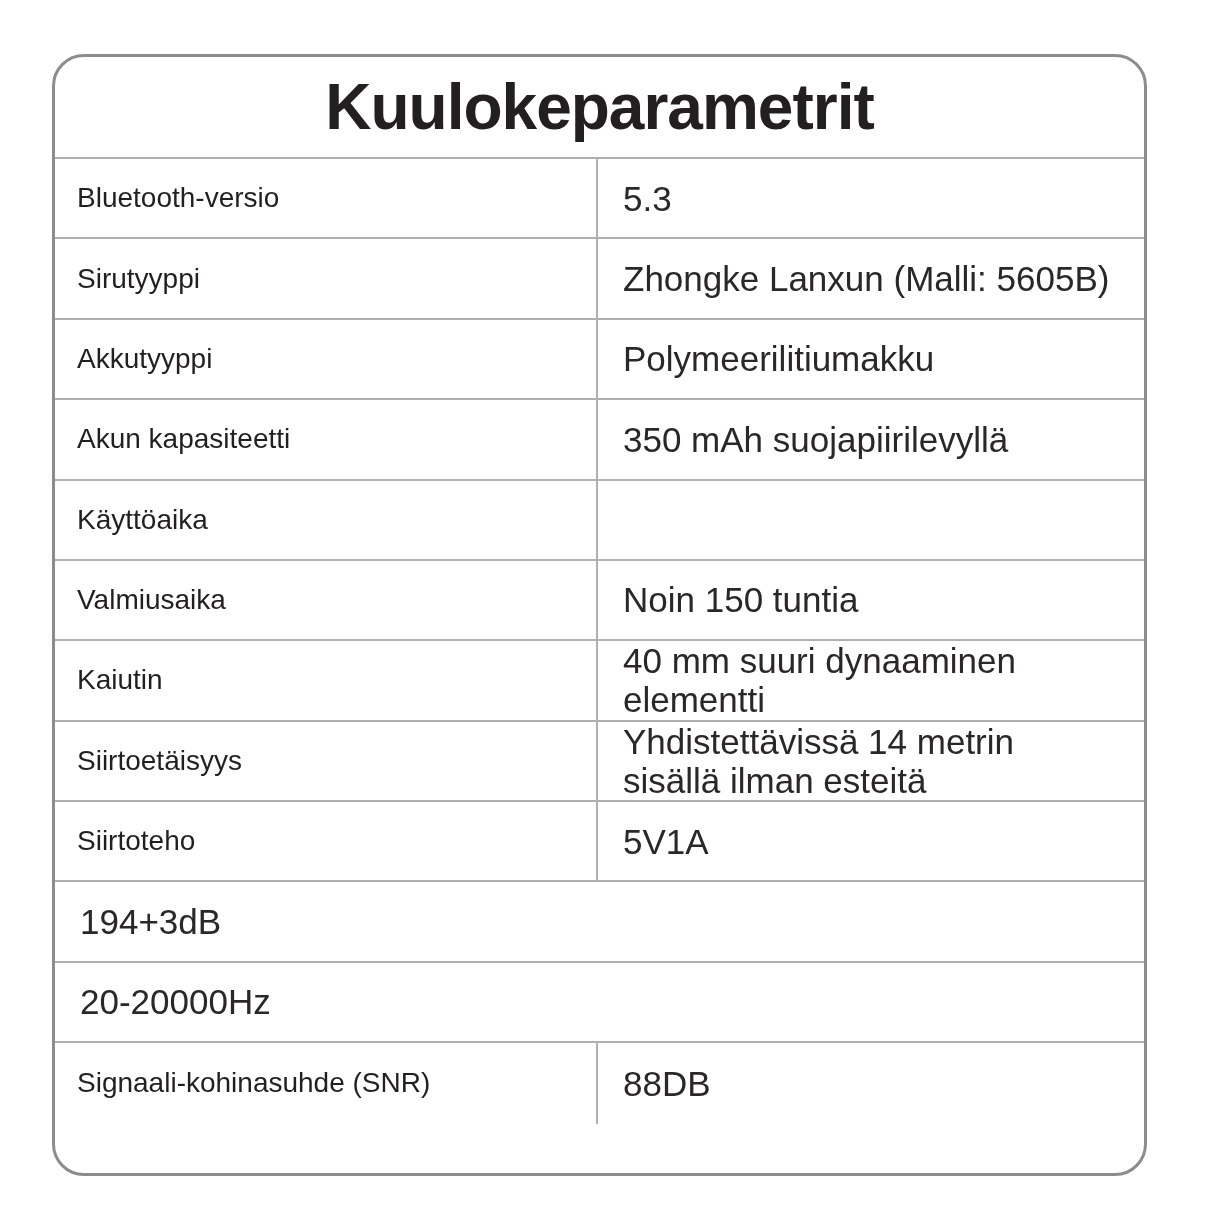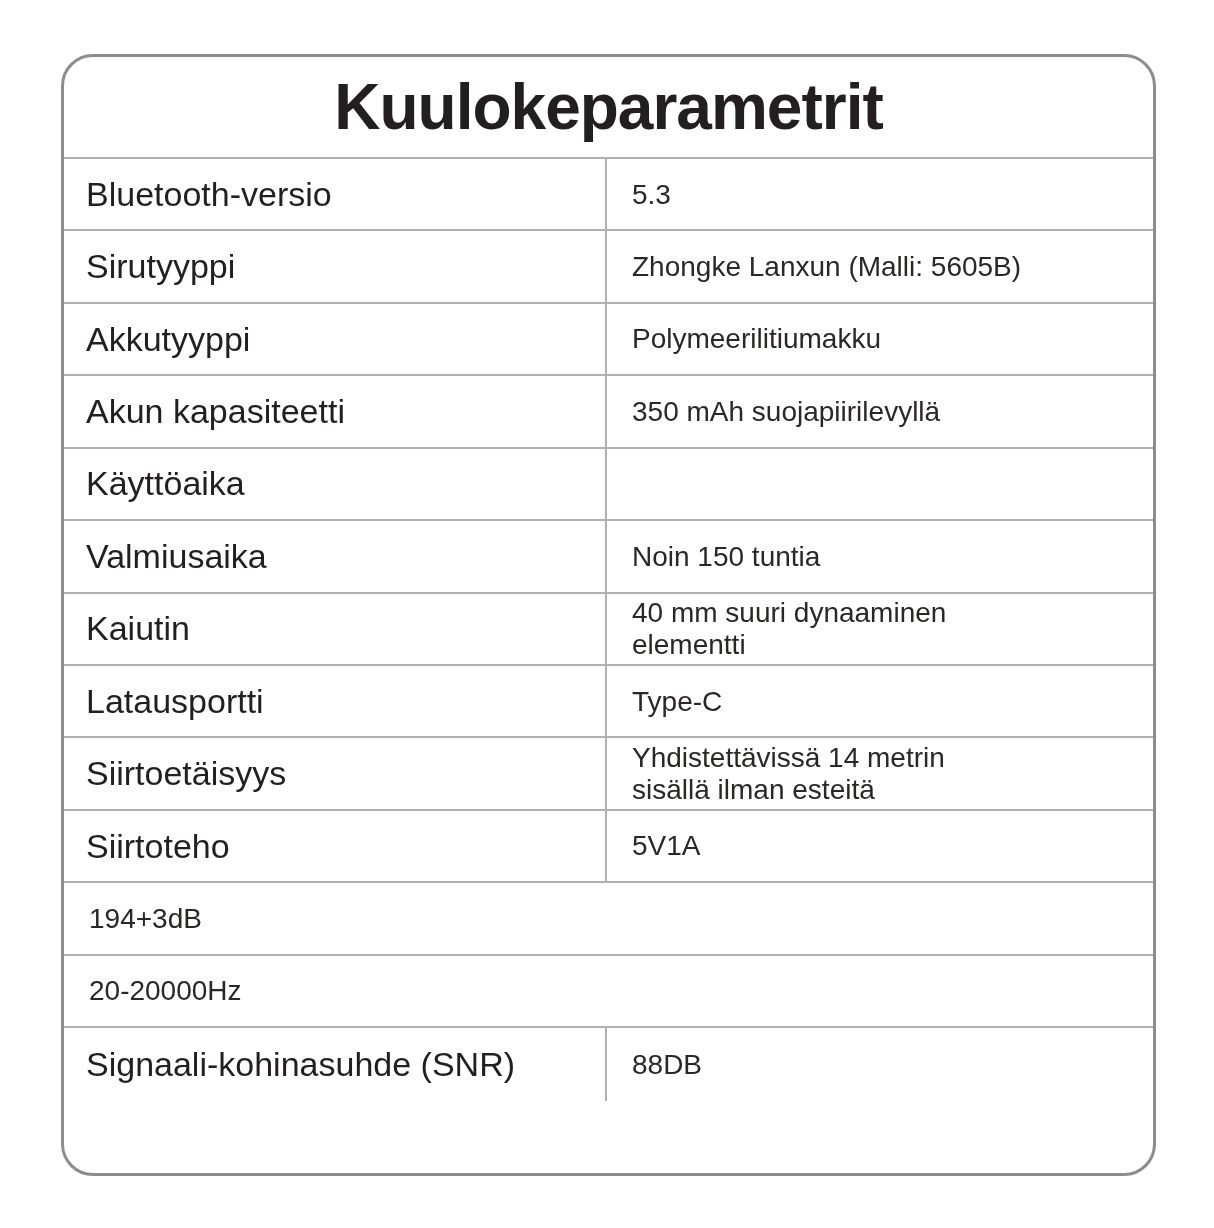--- a/index.html
+++ b/index.html
@@ -5,21 +5,21 @@
   * { margin: 0; padding: 0; box-sizing: border-box; }
   html, body {
     width: 1214px;
     height: 1228px;
     background: #ffffff;
     font-family: "Liberation Sans", "DejaVu Sans", sans-serif;
     overflow: hidden;
   }
   .spec-table {
     position: absolute;
-    left: 61px;
+    left: 52px;
     top: 54px;
     width: 1095px;
     height: 1122px;
     background: #ffffff;
     border: 3px solid #8c8c8c;
     border-radius: 32px;
     overflow: hidden;
     display: flex;
     flex-direction: column;
     color: #231f20;
@@ -54,28 +54,28 @@
     display: flex;
     align-items: center;
     min-width: 0;
     min-height: 0;
     overflow: hidden;
   }
   .cell.label {
     border-right: 2px solid #b0b0b0;
     padding-left: 22px;
     padding-right: 6px;
-    font-size: 34px;
+    font-size: 28px;
     color: #231f20;
     white-space: nowrap;
   }
   .cell.value {
     padding-left: 25px;
     padding-right: 8px;
-    font-size: 28px;
+    font-size: 35px;
     line-height: 1.12;
     color: #2b2727;
     white-space: pre-line;
   }
 </style>
 </head>
 <body>
 
 <div class="spec-table">
   <div class="title-row">
@@ -104,24 +104,20 @@
     <div class="row">
       <div class="cell label">Valmiusaika</div>
       <div class="cell value">Noin 150 tuntia</div>
     </div>
     <div class="row">
       <div class="cell label">Kaiutin</div>
       <div class="cell value">40 mm suuri dynaaminen
 elementti</div>
     </div>
     <div class="row">
-      <div class="cell label">Latausportti</div>
-      <div class="cell value">Type-C</div>
-    </div>
-    <div class="row">
       <div class="cell label">Siirtoetäisyys</div>
       <div class="cell value">Yhdistettävissä 14 metrin
 sisällä ilman esteitä</div>
     </div>
     <div class="row">
       <div class="cell label">Siirtoteho</div>
       <div class="cell value">5V1A</div>
     </div>
     <div class="row">
       <div class="cell value">194+3dB</div>

